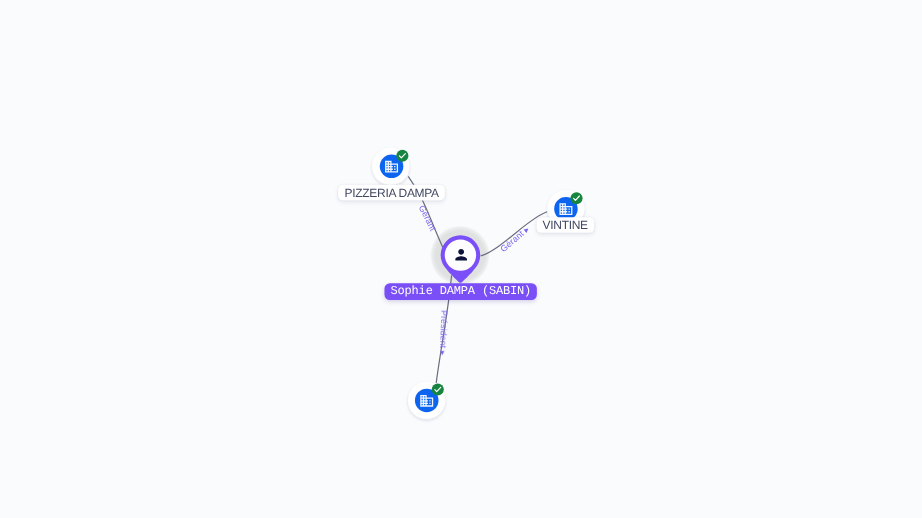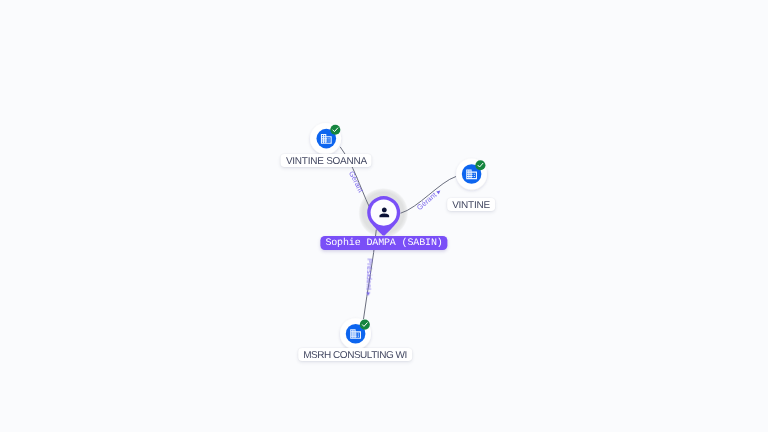--- a/index.html
+++ b/index.html
@@ -85,27 +85,24 @@
     <g>
       <path d="M372.31 224.54 A 16.5 16.5 0 1 1 395.09 224.54 C 392.3 228.2 387.6 232.6 385.4 234.7 A 2.1 2.1 0 0 1 382.0 234.7 C 379.8 232.6 375.1 228.2 372.31 224.54 Z" fill="#7a4ff7"></path>
       <circle cx="383.7" cy="212.6" r="13.1" fill="#fdfcff"></circle>
       <g transform="translate(384.3,212.3) scale(0.605) translate(-12,-12)">
         <path fill="#0d1238" d="M12 12c2.21 0 4-1.79 4-4s-1.79-4-4-4-4 1.79-4 4 1.79 4 4 4zm0 2c-2.67 0-8 1.34-8 4v2h16v-2c0-2.66-5.33-4-8-4z"></path>
       </g>
     </g>
   </svg>
 
   <div class="nlabel company" style="left:326.4px;top:154.3px;">
-    <span>VINTINE SOANNA</span>
+    <span>PIZZERIA DAMPA</span>
   </div>
-  <div class="nlabel company" style="left:471px;top:198px;">
+  <div class="nlabel company" style="left:471px;top:181px;">
     <span>VINTINE</span>
-  </div>
-  <div class="nlabel company" style="left:355px;top:348px;letter-spacing:-0.47px;">
-    <span>MSRH CONSULTING WI</span>
   </div>
   <div class="nlabel person" style="left:384px;top:235.7px;letter-spacing:-0.14px;font-family:Liberation Mono, monospace;">
     <span>Sophie DAMPA (SABIN)</span>
   </div>
 
   <div class="elabel" style="left:351.3px;top:167.3px;transform:rotate(63deg);">
     <span>Gérant</span>
   </div>
   <div class="elabel" style="left:418.0px;top:203.6px;transform:rotate(-40.5deg);">
     <span>Gérant</span><span>&nbsp;▸</span>

